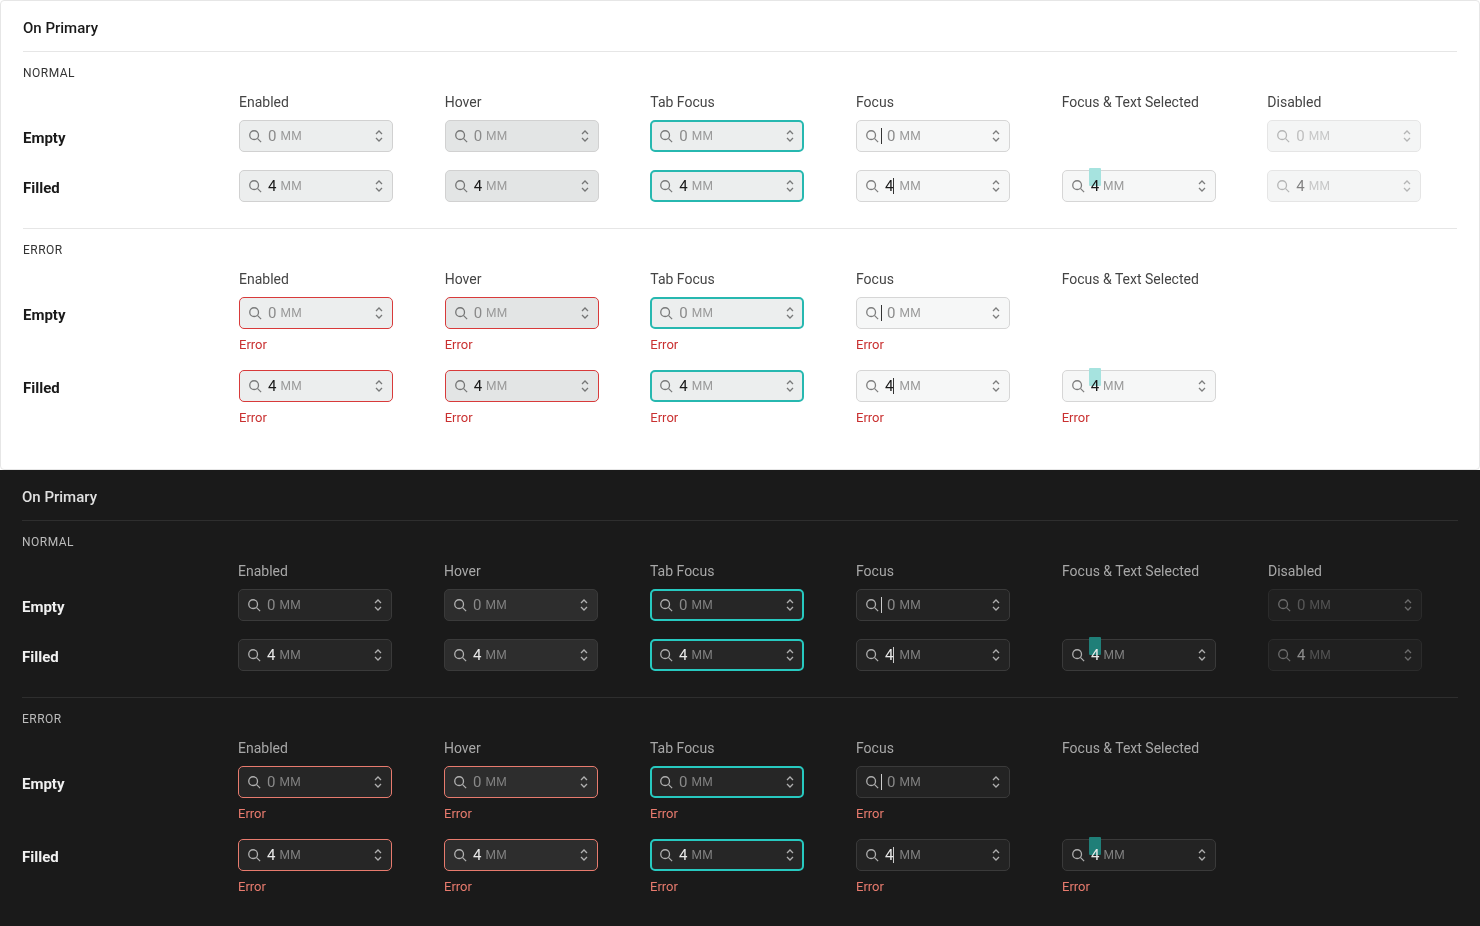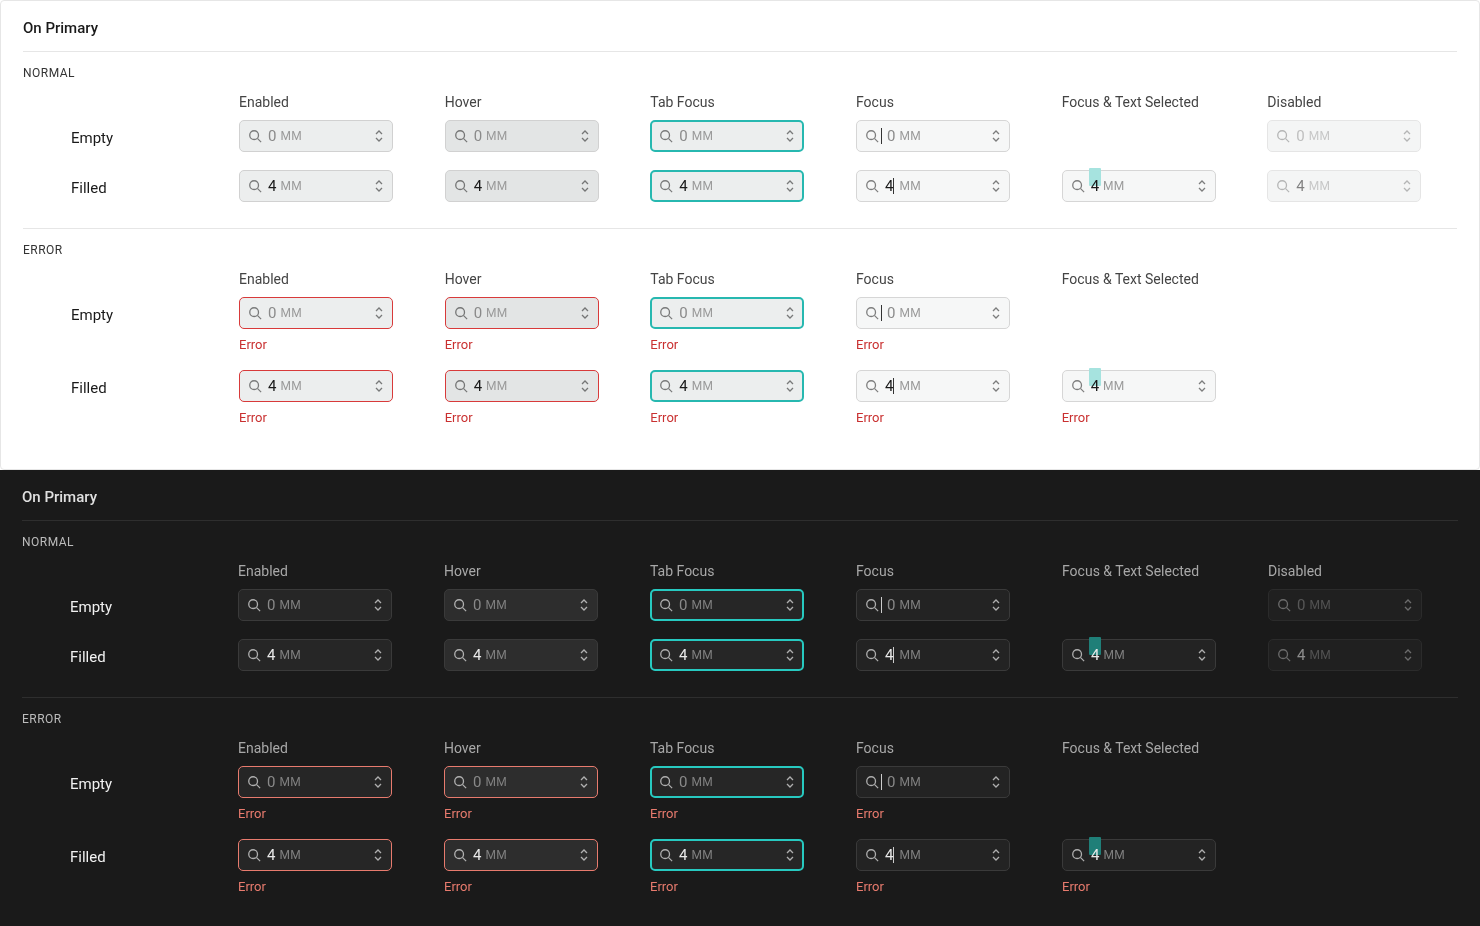--- a/index.html
+++ b/index.html
@@ -23,21 +23,21 @@
   .grid {
     display: grid;
     grid-template-columns: 200px repeat(6, 1fr);
     column-gap: 16px;
   }
   .col-head {
     font-size: 14px; color: #444; font-weight: 400; padding-bottom: 10px;
   }
   .dark .col-head { color: #a8a8a8; }
   .row-label {
-    font-size: 15px; font-weight: 400; display: flex; align-items: center; height: 36px; margin-left: 48px;
+    font-size: 15px; font-weight: 700; display: flex; align-items: center; height: 36px;
   }
   .dark .row-label { color: #f0f0f0; }
   .cell { display: flex; flex-direction: column; gap: 4px; margin-bottom: 18px; }
   .stepper {
     display: flex; align-items: center;
     height: 32px; width: 154px;
     border: 1px solid #d1d1d1; border-radius: 5px;
     background: #eceeee;
     padding: 0 8px;
     position: relative;

